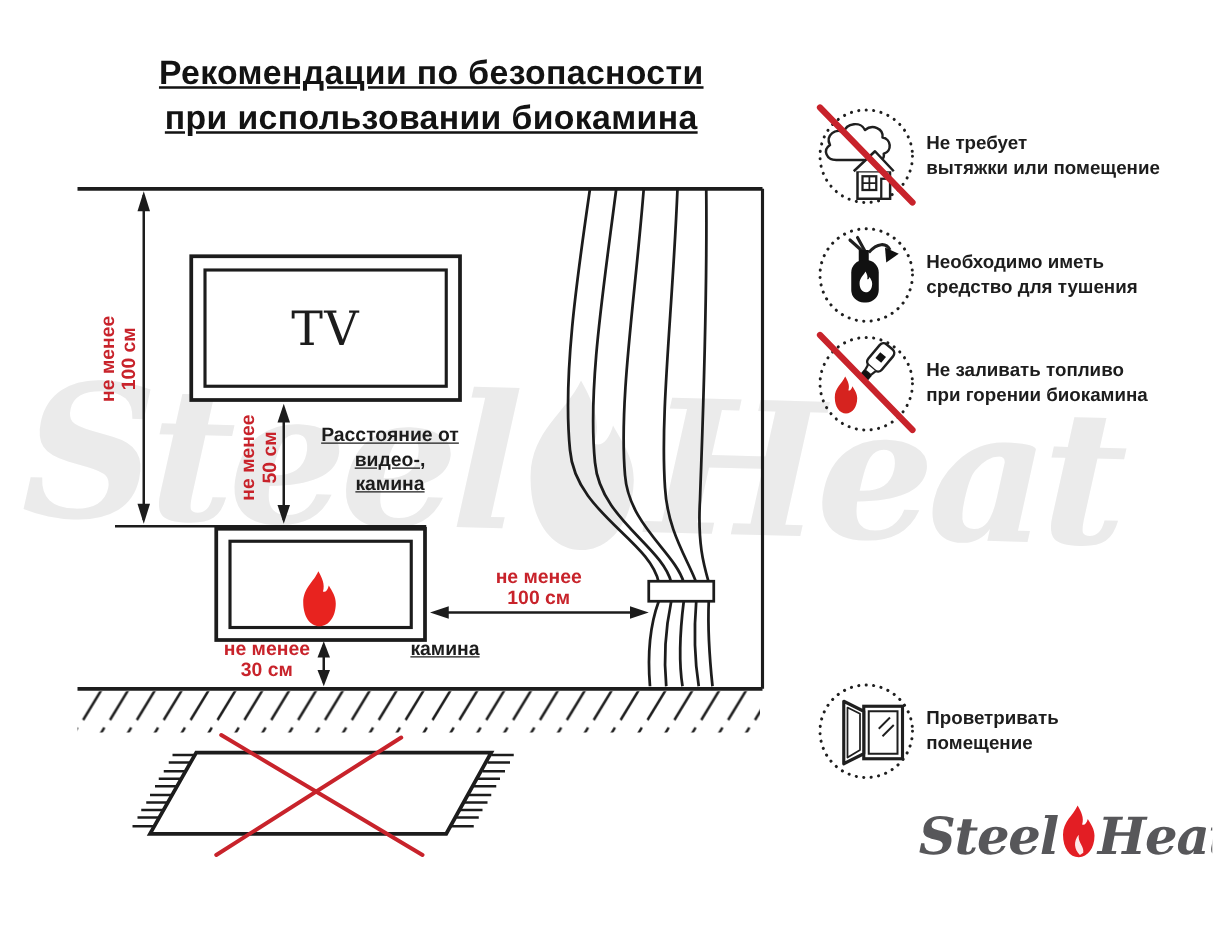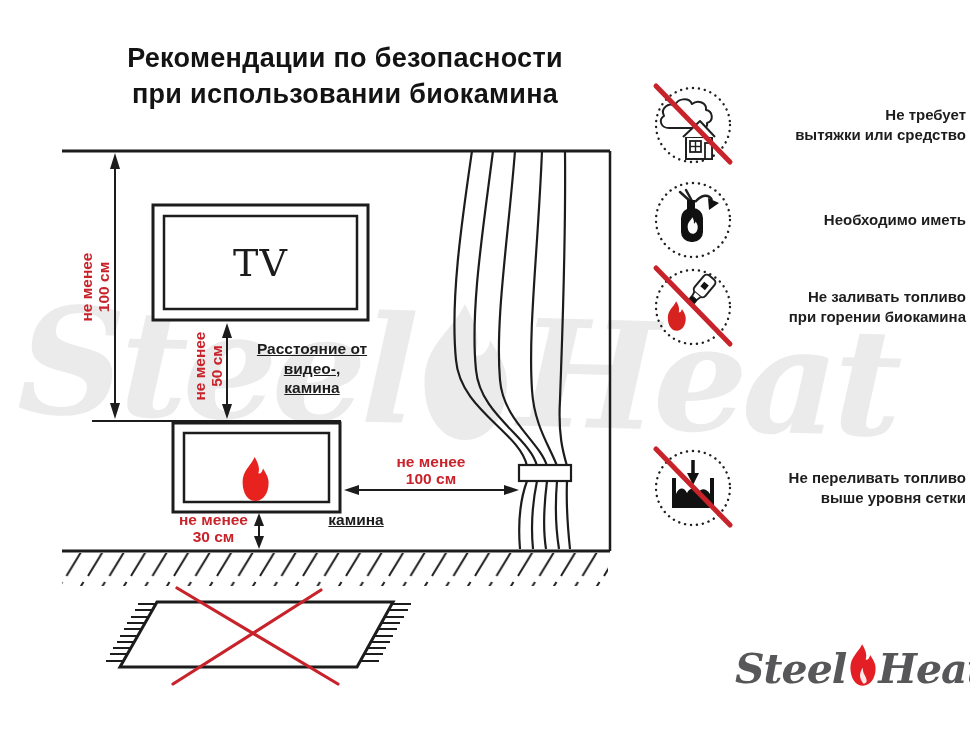--- a/index.html
+++ b/index.html
@@ -4,34 +4,34 @@
 <style>
   html,body{margin:0;padding:0;background:#fff;}
   .stage{position:relative;width:970px;height:745px;background:#fff;overflow:hidden;
          font-family:"Liberation Sans",sans-serif;}
   .watermark{position:absolute;left:18px;top:288px;z-index:0;display:flex;align-items:center;
              font:italic 700 148px/1 "DejaVu Serif",serif;color:#ebebeb;letter-spacing:-5px;
              transform:rotate(1.5deg);white-space:nowrap;}
   .watermark svg{margin:0 -6px;}
   .scene{position:absolute;left:0;top:0;z-index:1;pointer-events:none;}
   .title{position:absolute;left:10px;top:40px;width:670px;z-index:2;text-align:center;
-         font:700 27px/36px "Liberation Sans",sans-serif;color:#131313;letter-spacing:.3px;}
+         font:700 27px/36px "Liberation Sans",sans-serif;color:#131313;letter-spacing:.3px;text-decoration:underline;}
   .tv-label{position:absolute;left:153px;top:205px;width:215px;height:116px;z-index:2;
             display:flex;align-items:center;justify-content:center;
             font:400 38px "DejaVu Serif",serif;color:#1c1c1c;letter-spacing:1px;text-align:center;}
   .dim{position:absolute;z-index:2;text-align:center;
        font:700 15.5px/17px "Liberation Sans",sans-serif;color:#c8232b;}
   .rot{transform:rotate(-90deg);}
   .lbl{position:absolute;z-index:2;text-align:center;
        font:700 15.5px/19.5px "Liberation Sans",sans-serif;color:#1c1c1c;text-decoration:underline;}
   .ln{display:block;}
   .rule-item{position:absolute;left:645px;width:325px;height:96px;z-index:2;
              display:flex;align-items:center;}
   .rule-icon{flex:0 0 96px;}
-  .rule-text{flex:1;text-align:right;font:700 15px/20px "Liberation Sans",sans-serif;
+  .rule-text{flex:1;text-align:left;font:700 15px/20px "Liberation Sans",sans-serif;
              color:#1d1d1d;padding-right:4px;}
   .logo{position:absolute;left:735px;top:641px;z-index:2;display:flex;align-items:flex-end;
         font:italic 700 41px/1 "DejaVu Serif",serif;color:#57575a;letter-spacing:-1px;}
   .logo svg{margin:0 -3px 0 -1px;}
 </style>
 </head>
 <body>
 
 <div class="stage">
 
@@ -168,37 +168,38 @@
       <rect x="41" y="60" width="26" height="22" fill="#fff" stroke="#1f1f1f" stroke-width="2"></rect>
       <path d="M38,60 L55,44 L70,60" fill="#fff" stroke="#1f1f1f" stroke-width="2" stroke-linejoin="round"></path>
       <rect x="45" y="64" width="11" height="11" fill="#fff" stroke="#1f1f1f" stroke-width="1.8"></rect>
       <line x1="50.5" y1="64" x2="50.5" y2="75" stroke="#1f1f1f" stroke-width="1.4"></line>
       <line x1="45" y1="69.5" x2="56" y2="69.5" stroke="#1f1f1f" stroke-width="1.4"></line>
       <rect x="60" y="66" width="7" height="16" fill="#fff" stroke="#1f1f1f" stroke-width="1.8"></rect>
       <line x1="11" y1="9" x2="85" y2="85" stroke="#c8232b" stroke-width="5" stroke-linecap="round"></line>
     </svg>
     <div class="rule-text">
       <span class="ln">Не требует</span>
-      <span class="ln">вытяжки или средство</span>
+      <span class="ln">вытяжки или помещение</span>
     </div>
   </div>
 
   <div class="rule-item" style="top:172px;">
     <svg class="rule-icon" viewBox="0 0 96 96" width="96" height="96">
       <circle cx="48" cy="48" r="37" fill="none" stroke="#1f1f1f" stroke-width="2.4" stroke-dasharray="0.1 5.9" stroke-linecap="round"></circle>
       <line x1="45" y1="29" x2="35" y2="20" stroke="#1f1f1f" stroke-width="2.5" stroke-linecap="round"></line>
       <line x1="47" y1="29" x2="41" y2="18" stroke="#1f1f1f" stroke-width="2.5" stroke-linecap="round"></line>
       <path d="M50,30 C57,22 64,22 67,28" stroke="#1f1f1f" stroke-width="2.5" fill="none"></path>
       <polygon points="63,26 74,31 64,38" fill="#111"></polygon>
       <rect x="42" y="28" width="8" height="9" fill="#111"></rect>
       <rect x="36" y="36" width="22" height="34" rx="10" fill="#111"></rect>
       <path d="M19,2 C15,11 6,16 6,28 C6,40 12,48 20,48 C28,48 34,40 34,29 C34,23 31,19 28,14 C27,18 25,20 23,19 C25,13 22,7 19,2 Z" transform="translate(40.5,44.5) scale(0.36)" fill="#fff"></path>
     </svg>
     <div class="rule-text">
       <span class="ln">Необходимо иметь</span>
+      <span class="ln">средство для тушения</span>
     </div>
   </div>
 
   <div class="rule-item" style="top:259px;">
     <svg class="rule-icon" viewBox="0 0 96 96" width="96" height="96">
       <circle cx="48" cy="48" r="37" fill="none" stroke="#1f1f1f" stroke-width="2.4" stroke-dasharray="0.1 5.9" stroke-linecap="round"></circle>
       <path d="M19,2 C15,11 6,16 6,28 C6,40 12,48 20,48 C28,48 34,40 34,29 C34,23 31,19 28,14 C27,18 25,20 23,19 C25,13 22,7 19,2 Z" transform="translate(19,41) scale(0.64)" fill="#d6231f"></path>
       <g transform="translate(57,30) rotate(40)">
         <rect x="-7" y="-15" width="14" height="22" rx="4" fill="#fff" stroke="#1f1f1f" stroke-width="2"></rect>
         <rect x="-3" y="-7" width="6" height="6" fill="#111"></rect>
@@ -207,35 +208,36 @@
       </g>
       <line x1="11" y1="9" x2="85" y2="85" stroke="#c8232b" stroke-width="5" stroke-linecap="round"></line>
     </svg>
     <div class="rule-text">
       <span class="ln">Не заливать топливо</span>
       <span class="ln">при горении биокамина</span>
     </div>
   </div>
 
 
-  <div class="rule-item" style="top:440px;">
-    <svg class="rule-icon" viewBox="0 0 96 96" width="96" height="96">
-      <circle cx="48" cy="48" r="37" fill="none" stroke="#1f1f1f" stroke-width="2.4" stroke-dasharray="0.1 5.9" stroke-linecap="round"></circle>
-      <line x1="48" y1="20" x2="48" y2="34" stroke="#111" stroke-width="3.5"></line>
-      <polygon points="48,45 42,33 54,33" fill="#111"></polygon>
-      <path d="M31,54 C34,47 39,47 42,53 C45,47 50,47 53,53 C56,48 61,48 65,54 L65,64 L31,64 Z" fill="#111"></path>
-      <path d="M29,38 L29,66 L67,66 L67,38" fill="none" stroke="#111" stroke-width="4"></path>
-      <line x1="11" y1="9" x2="85" y2="85" stroke="#c8232b" stroke-width="5" stroke-linecap="round"></line>
-    </svg>
-    <div class="rule-text">
-      <span class="ln">Не переливать топливо</span>
-      <span class="ln">выше уровня сетки</span>
-    </div>
-  </div>
-
+
+  <div class="rule-item" style="top:537px;">
+    <svg class="rule-icon" viewBox="0 0 96 96" width="96" height="96">
+      <circle cx="48" cy="48" r="37" fill="none" stroke="#1f1f1f" stroke-width="2.4" stroke-dasharray="0.1 5.9" stroke-linecap="round"></circle>
+      <rect x="46" y="28" width="31" height="42" fill="#fff" stroke="#1f1f1f" stroke-width="2.5"></rect>
+      <rect x="50" y="32" width="23" height="34" fill="#fff" stroke="#1f1f1f" stroke-width="1.6"></rect>
+      <line x1="58" y1="46" x2="67" y2="37" stroke="#1f1f1f" stroke-width="1.6"></line>
+      <line x1="61" y1="52" x2="70" y2="43" stroke="#1f1f1f" stroke-width="1.6"></line>
+      <polygon points="30,24 46,32 46,66 30,74" fill="#fff" stroke="#1f1f1f" stroke-width="2.5" stroke-linejoin="round"></polygon>
+      <polygon points="33,29 43,34 43,63 33,69" fill="none" stroke="#1f1f1f" stroke-width="1.4" stroke-linejoin="round"></polygon>
+    </svg>
+    <div class="rule-text">
+      <span class="ln">Проветривать</span>
+      <span class="ln">помещение</span>
+    </div>
+  </div>
 
   <div class="logo">
     <span>Steel</span>
     <svg width="36" height="48" viewBox="0 0 40 50" style="margin-bottom:1px;">
       <path d="M19,2 C15,11 6,16 6,28 C6,40 12,48 20,48 C28,48 34,40 34,29 C34,23 31,19 28,14 C27,18 25,20 23,19 C25,13 22,7 19,2 Z" fill="#e31e24"></path>
       <path d="M21,46 C16,41 15,34 20,28 C19,35 25,38 24,44 Z" fill="#fff" opacity="0.9"></path>
     </svg>
     <span>Heat</span>
   </div>
 

